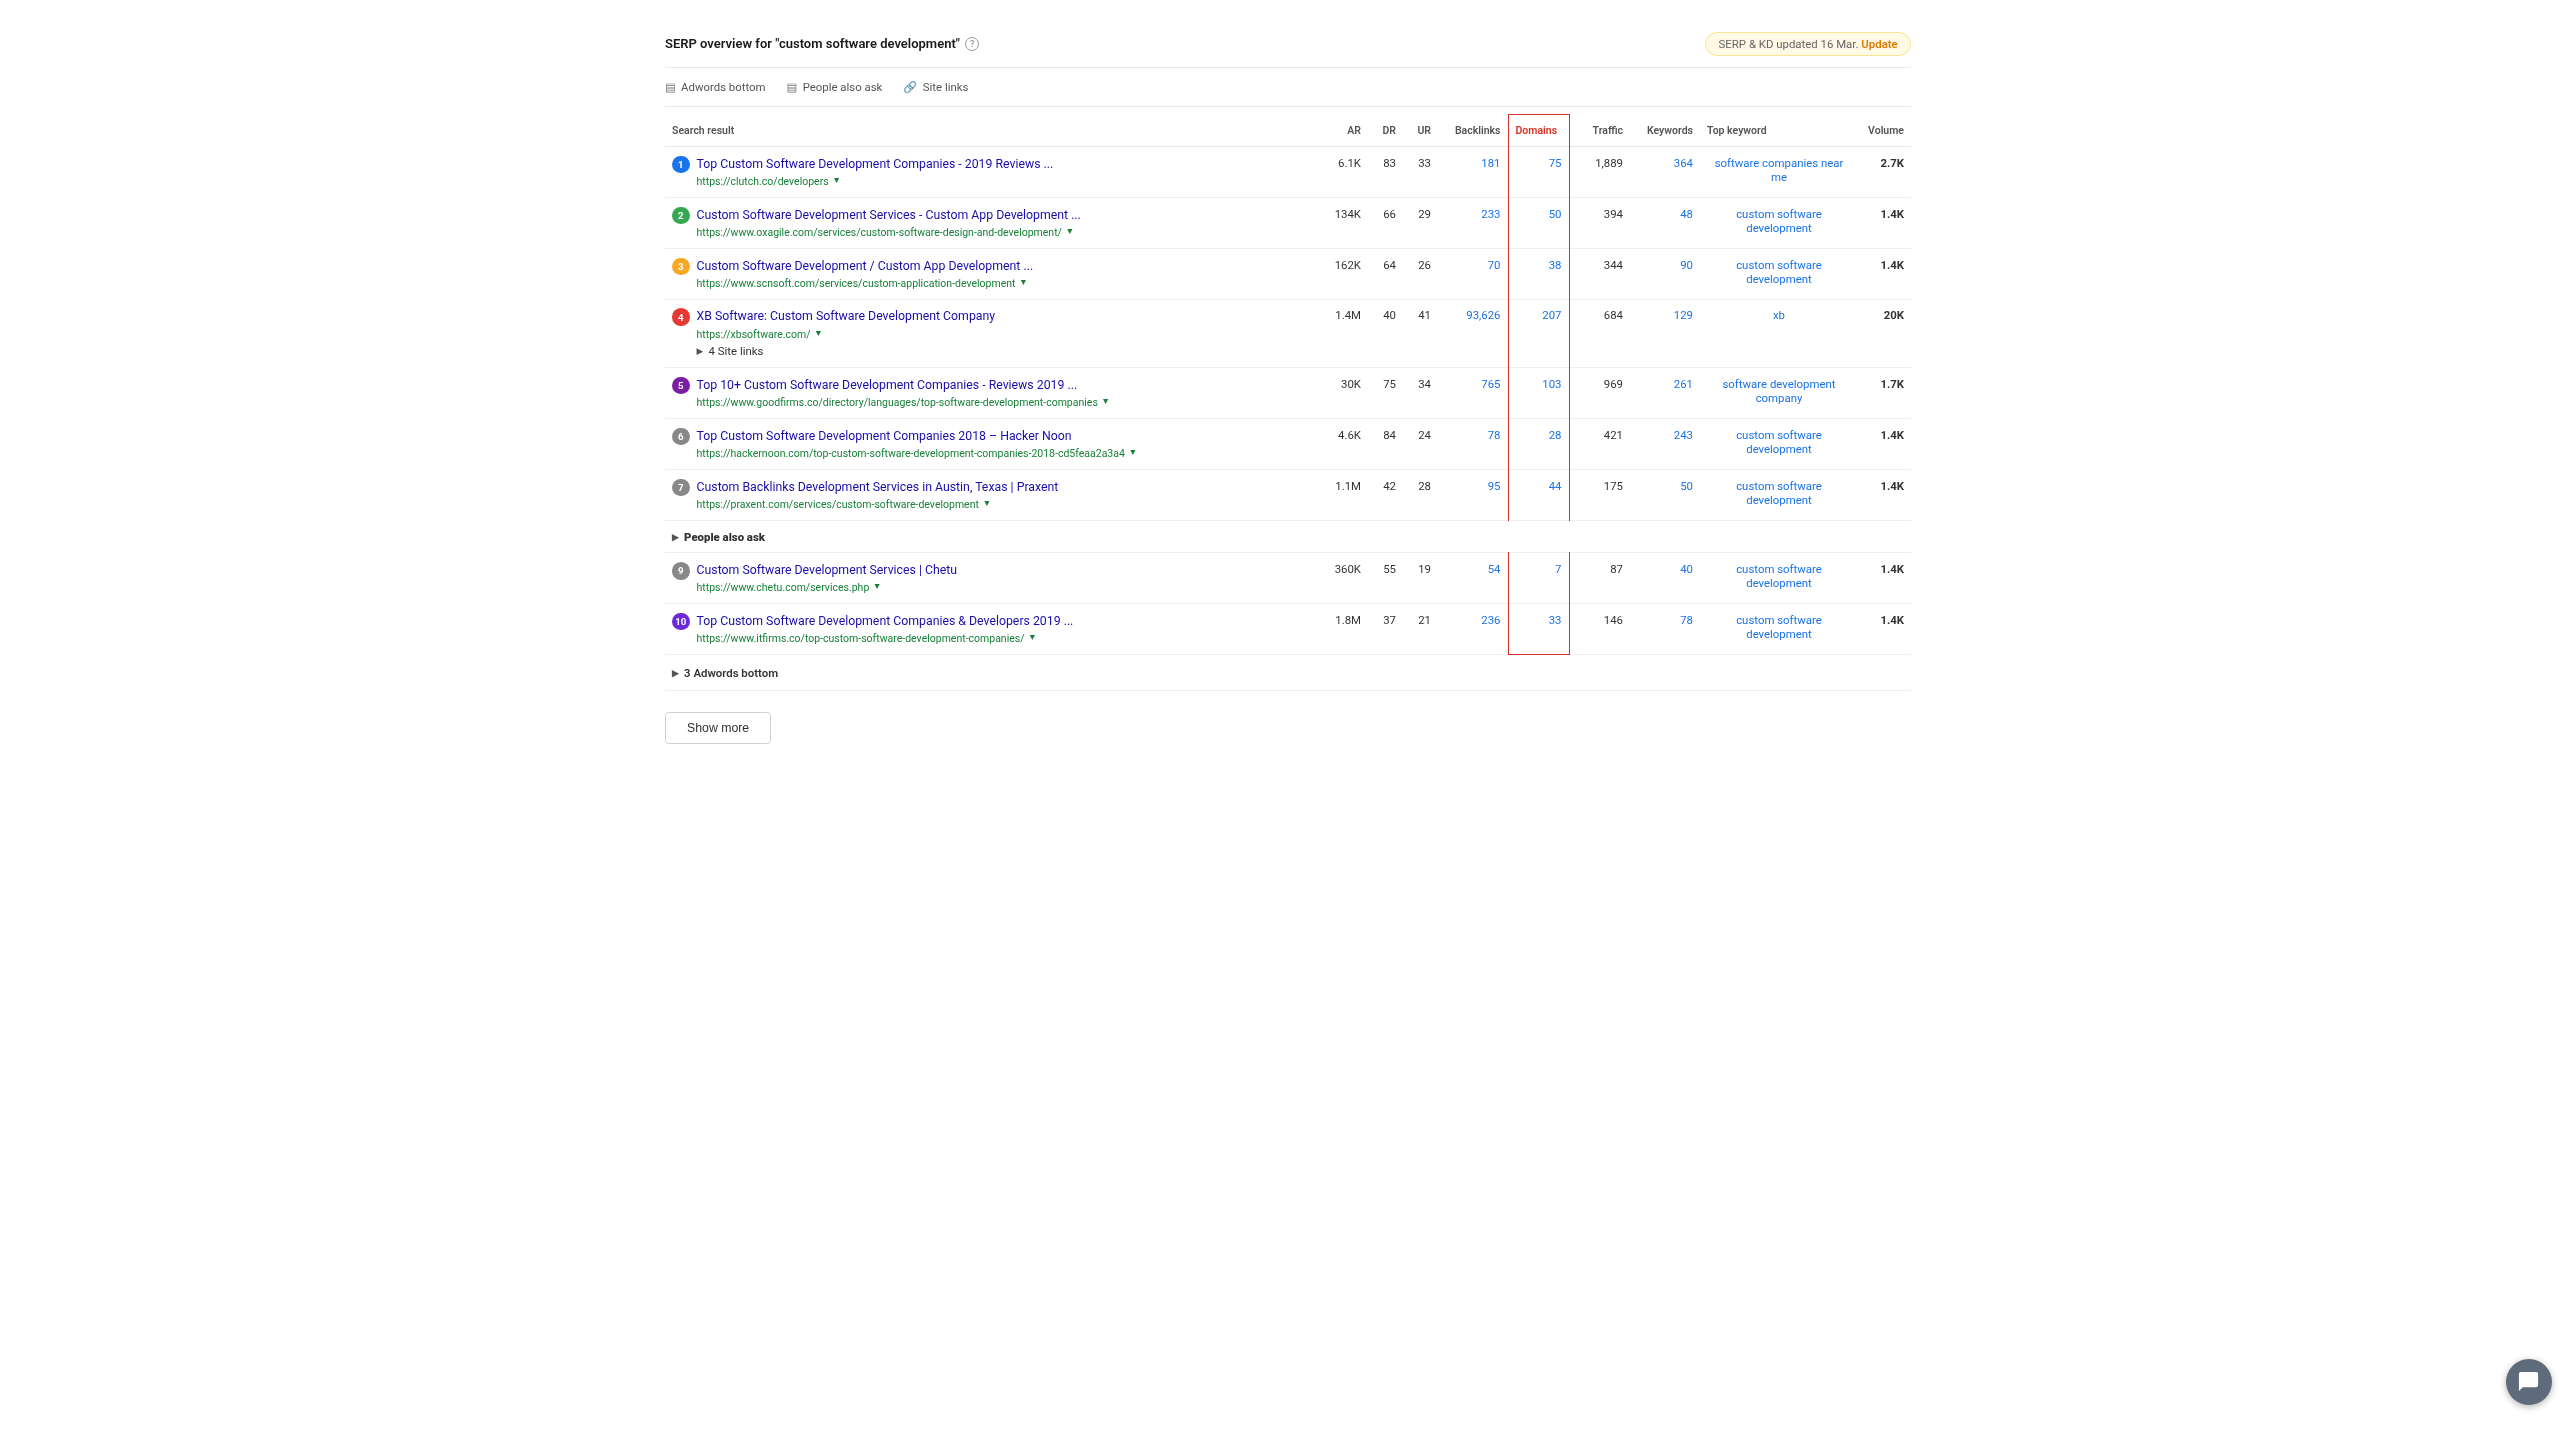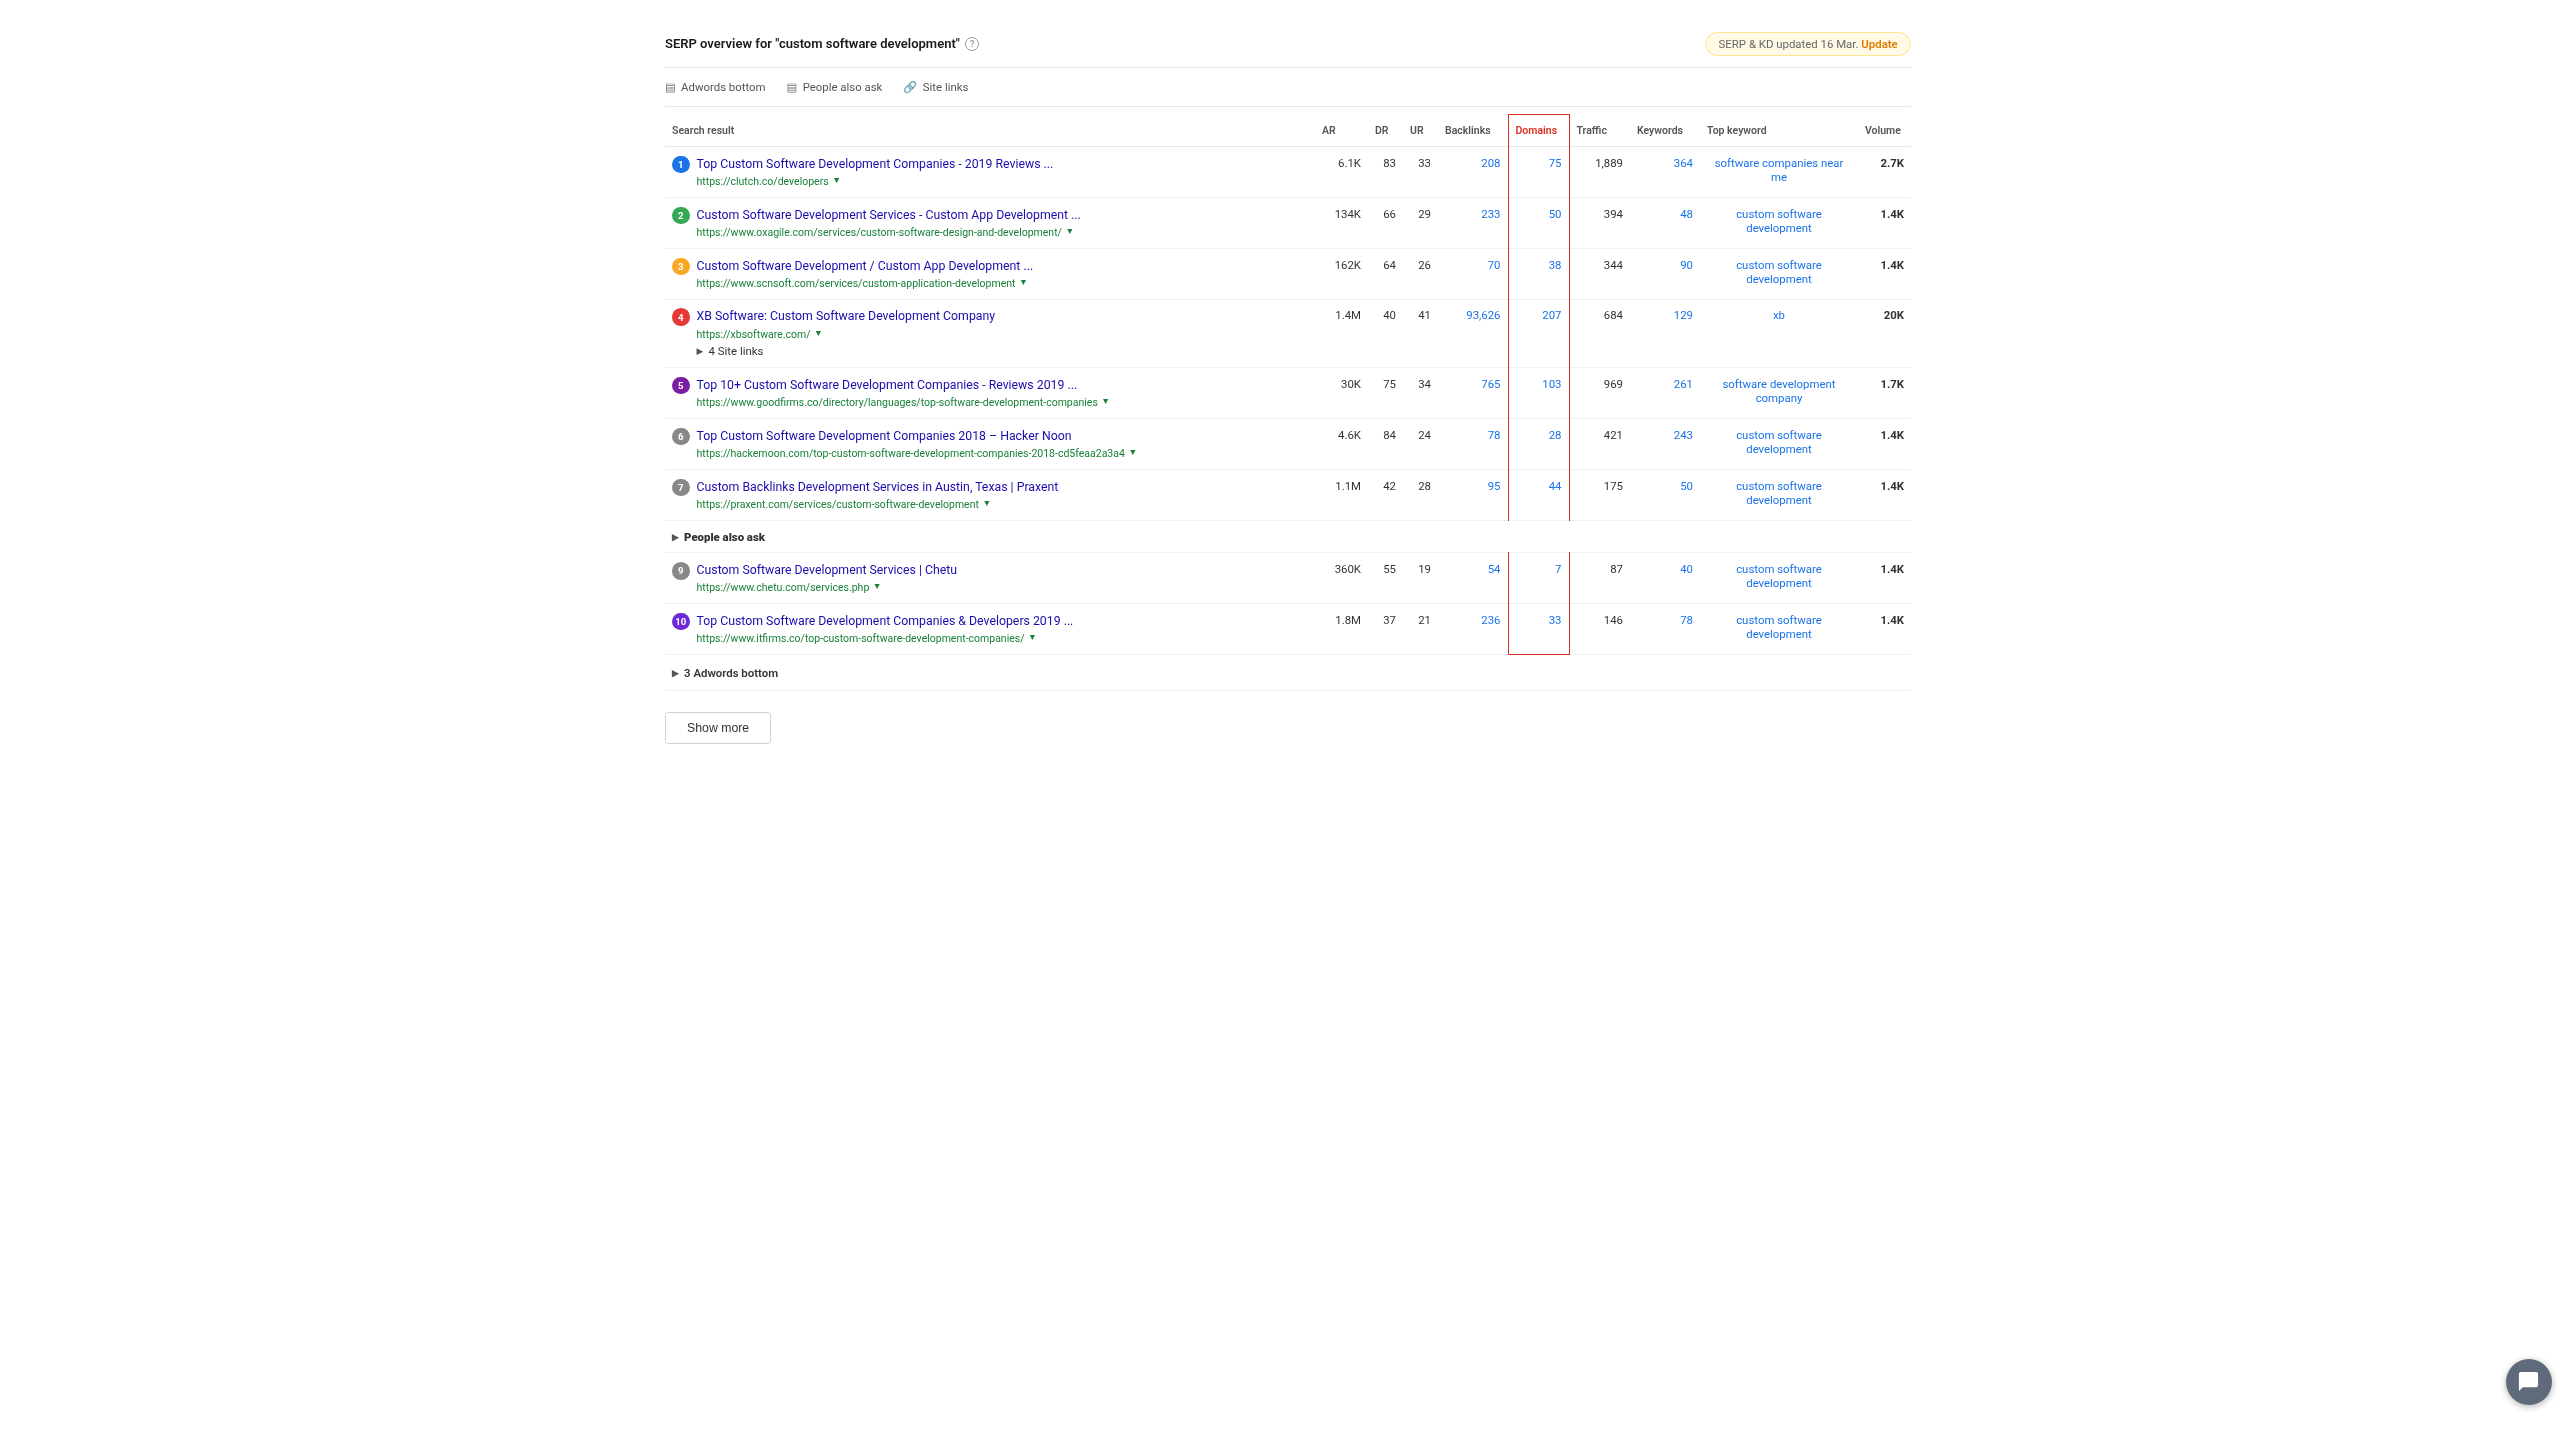--- a/index.html
+++ b/index.html
@@ -92,21 +92,21 @@
     }
     .results-table thead th {
       font-size: 10.5px;
       font-weight: 600;
       color: #555;
       padding: 8.8px 7px;
       text-align: left;
       white-space: nowrap;
     }
     .results-table thead th.numeric {
-      text-align: left;
+      text-align: right;
     }
     .results-table tbody tr {
       border-bottom: 0.9px solid #f0f0f0;
     }
     .results-table tbody td {
       padding: 8.8px 7px;
       vertical-align: top;
       font-size: 11.4px;
     }
     .results-table tbody td.numeric {
@@ -304,21 +304,21 @@
         <div class="result-url">
           https://clutch.co/developers
           <span class="dropdown-arrow">▼</span>
         </div>
 
       </td>
 
       <td class="numeric col-ar">6.1K</td>
       <td class="numeric col-dr">83</td>
       <td class="numeric col-ur">33</td>
-      <td class="link-blue col-backlinks">208</td>
+      <td class="link-blue col-backlinks">181</td>
       <td class="link-blue col-domains" style="border-left: 1.8px solid #d93025; border-right: 1.8px solid #d93025;">75</td>
       <td class="numeric col-traffic">1,889</td>
       <td class="link-blue col-keywords">364</td>
       <td class="col-topkw" style="color: #1a73e8;">software companies near me</td>
       <td class="numeric col-volume">2.7K</td>
     </tr>
         <tr>
 
       <td class="result-cell">
         <div class="result-title-row">

